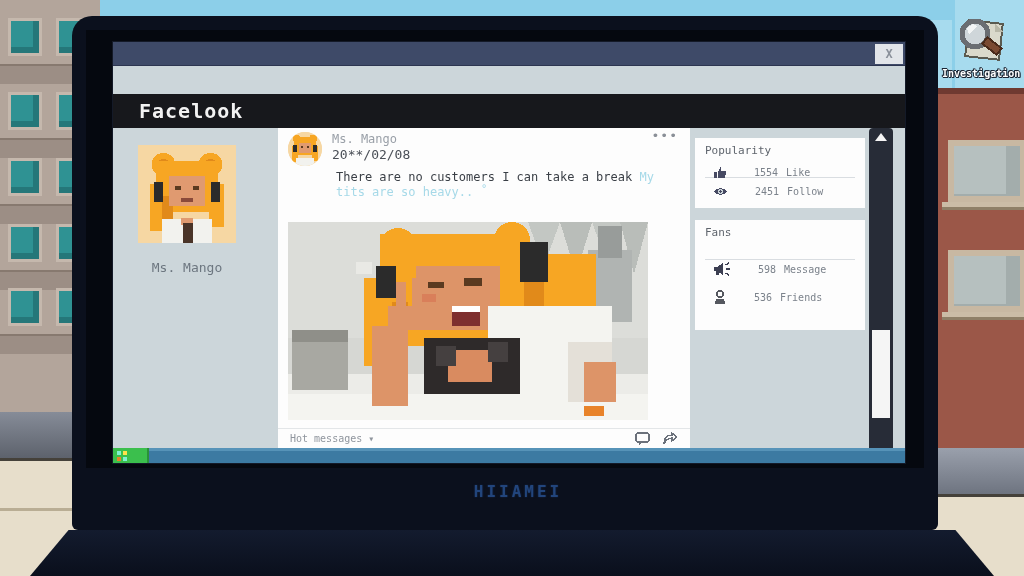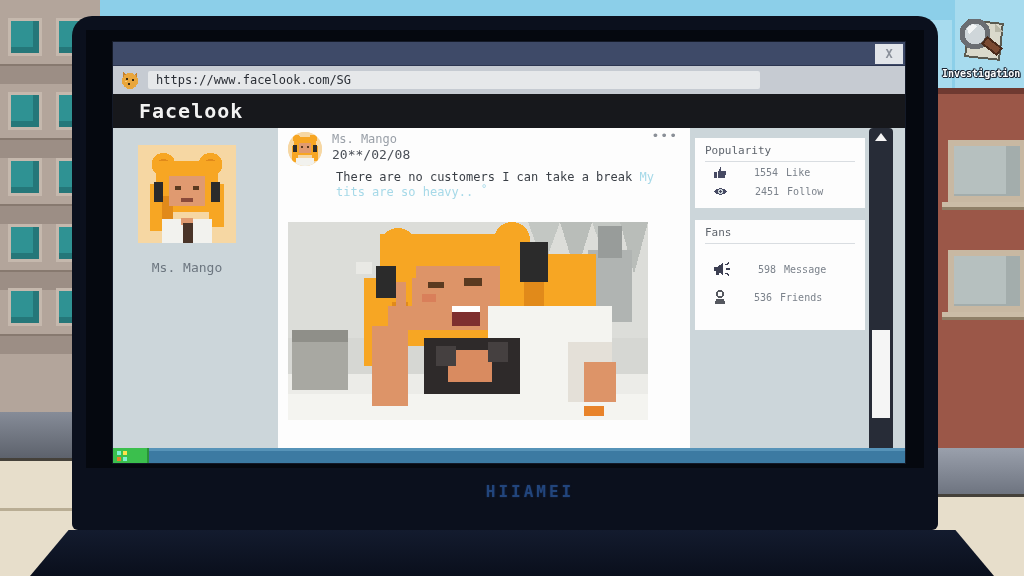--- a/index.html
+++ b/index.html
@@ -23,21 +23,21 @@
 
   
   .investigation { position:absolute; left:942px; top:14px; width:76px; height:84px; text-align:center; cursor:pointer; }
   .investigation svg { display:block; margin:0 auto; }
   .inv-label { font-size:10px; font-weight:bold; color:#fff;
     text-shadow:1px 0 #1b2533,-1px 0 #1b2533,0 1px #1b2533,0 -1px #1b2533,1px 1px #1b2533,-1px -1px #1b2533; }
 
   
   .laptop-shell { position:absolute; left:72px; top:16px; width:866px; height:514px; background:#0b101d; border-radius:20px 20px 6px 6px; }
   .laptop-screen { position:absolute; left:86px; top:30px; width:838px; height:438px; background:#05080f; }
-  .laptop-brand { position:absolute; left:84px; top:482px; width:866px; text-align:center; font-size:16px; font-weight:bold; letter-spacing:3px; color:#22457c; text-shadow:0 0 2px #16294d;padding-left:26px; }
+  .laptop-brand { position:absolute; left:72px; top:482px; width:866px; text-align:center; font-size:16px; font-weight:bold; letter-spacing:3px; color:#22457c; text-shadow:0 0 2px #16294d;padding-left:26px; }
   .laptop-base { position:absolute; left:30px; top:530px; width:964px; height:46px; background:linear-gradient(#131b2e,#0a0f1c); clip-path:polygon(4% 0,96% 0,100% 100%,0 100%); }
 
   
   .browser { position:absolute; left:113px; top:42px; width:792px; height:421px; background:#ccd6da; box-shadow:0 0 0 1px #141a28; }
   .titlebar { position:absolute; left:0; top:0; width:792px; height:24px; background:#3e4a68; border-bottom:1px solid #2c3550; }
   .close-btn { position:absolute; right:2px; top:2px; width:28px; height:20px; background:#e2e5e9; color:#8a909a; font-size:12px; font-weight:bold; text-align:center; line-height:20px; cursor:pointer; }
   .urlbar { position:absolute; left:0; top:24px; width:792px; height:28px; background:#c6cbd2; display:flex; align-items:center; }
   .favicon { width:20px; height:20px; margin-left:7px; flex:0 0 auto; }
   .url-field { margin-left:8px; width:612px; height:18px; background:#e6e8ea; border-radius:2px; font-size:12px; color:#2b2f36; line-height:18px; padding-left:8px; white-space:nowrap; overflow:hidden; }
   .site-header { position:absolute; left:0; top:52px; width:792px; height:34px; background:#17181c; }
@@ -56,21 +56,21 @@
   .post-menu { position:absolute; right:12px; top:0px; font-size:13px; color:#8a8f97; letter-spacing:1px; cursor:pointer; }
   .post-text { position:absolute; left:58px; top:42px; width:336px; font-size:12px; line-height:15px; color:#3a3f46; }
   .post-text .hl { color:#a6d9e8; }
   .post-image { position:absolute; left:10px; top:94px; width:360px; height:198px; background:#d2d3cf; cursor:pointer; }
   .post-footer { position:absolute; left:0; top:300px; width:412px; height:20px; border-top:1px solid #e3e6e8; }
   .sort-label { position:absolute; left:12px; top:4px; font-size:10px; color:#8f959d; cursor:pointer; }
   .foot-icon { position:absolute; top:3px; width:15px; height:14px; cursor:pointer; }
 
   
   .side-card { position:absolute; left:582px; width:170px; background:#fdfdfd; }
-  .side-card .card-title { margin:6px 10px 0 10px; font-size:11px; color:#5f656d; border-bottom:1px solid #d9dde1; padding-bottom:4px; }
+  .side-card .card-title { margin:6px 10px 0 10px; font-size:11px; color:#5f656d; border-bottom:1px solid #d9dde1; padding-bottom:20px; }
   .stat-row { position:absolute; left:18px; display:flex; align-items:center; }
   .stat-row svg { flex:0 0 auto; }
   .stat-val { margin-left:27px; font-size:10px; color:#7b828b; }
   .stat-lbl { margin-left:8px; font-size:10px; color:#7b828b; }
 
   
   .scrollbar { position:absolute; left:756px; top:86px; width:24px; height:335px; background:#272c37; border-radius:4px; }
   .sb-arrow { position:absolute; left:2px; width:20px; height:12px; cursor:pointer; }
   .sb-arrow::after { content:""; position:absolute; left:4px; border-left:6px solid transparent; border-right:6px solid transparent; }
   .sb-up { top:3px; } .sb-up::after { top:2px; border-bottom:8px solid #f5f5f5; }
@@ -137,32 +137,20 @@
 <div class="laptop-screen"></div>
 <div class="laptop-base"></div>
 <div class="laptop-brand">HIIAMEI</div>
 
 <div class="browser">
 
   <div class="titlebar">
     <div class="close-btn">X</div>
   </div>
 
-  <div class="urlbar">
-    <svg class="favicon" viewBox="0 0 20 20">
-      <polygon points="3,2 7,6 3,8" fill="#c77f28"></polygon>
-      <polygon points="17,2 13,6 17,8" fill="#c77f28"></polygon>
-      <circle cx="10" cy="11" r="8" fill="#e9a63c"></circle>
-      <circle cx="7" cy="9" r="1.2" fill="#3a2a12"></circle>
-      <circle cx="13" cy="10" r="1.2" fill="#3a2a12"></circle>
-      <circle cx="9" cy="14" r="1" fill="#3a2a12"></circle>
-      <path d="M4 12 Q6 10 7 12" fill="#f6ca7a"></path>
-    </svg>
-    <div class="url-field">https://www.facelook.com/SG</div>
-  </div>
 
   <div class="site-header">
     <div class="site-title">Facelook</div>
   </div>
 
   <div class="content">
 
     <div class="profile-avatar">
       <svg width="98" height="98" viewBox="0 0 50 50">
         <rect x="0" y="0" width="50" height="50" fill="#f6d7a3"></rect>
@@ -249,20 +237,30 @@
           <rect x="148" y="70" width="16" height="20" fill="#dd9468"></rect>
           <rect x="68" y="58" width="48" height="28" fill="#2e2a2a"></rect>
           <rect x="80" y="64" width="22" height="16" fill="#d98b60"></rect>
           <rect x="74" y="62" width="10" height="10" fill="#454040"></rect>
           <rect x="100" y="60" width="10" height="10" fill="#454040"></rect>
           <rect x="148" y="92" width="10" height="5" fill="#e8832a"></rect>
           <rect x="34" y="20" width="8" height="6" fill="#e9e9e5"></rect>
         </svg>
       </div>
 
+      <div class="post-footer">
+        <div class="sort-label">Hot messages ▾</div>
+        <svg class="foot-icon" style="right:40px;" viewBox="0 0 15 14">
+          <rect x="1" y="1" width="13" height="9" rx="2" fill="none" stroke="#6b717b" stroke-width="1.5"></rect>
+          <polygon points="4,10 4,13 8,10" fill="#6b717b"></polygon>
+        </svg>
+        <svg class="foot-icon" style="right:12px;" viewBox="0 0 15 14">
+          <path d="M9 1 L14 5 L9 9 L9 6 C5 6 3 8 1 12 C1 6 4 3 9 3 Z" fill="none" stroke="#6b717b" stroke-width="1.4"></path>
+        </svg>
+      </div>
     </div>
 
     <div class="side-card" style="top:10px;height:70px;">
       <div class="card-title">Popularity</div>
       <div class="stat-row" style="top:28px;">
         <svg width="14" height="13" viewBox="0 0 14 13">
           <rect x="1" y="6" width="2.6" height="6" fill="#474a63"></rect>
           <path d="M5 6 L7.2 1.2 Q8.6 1.2 8.4 2.8 L8 5 L12 5 Q13.4 5 13.1 6.4 L12.2 10.8 Q12 12 10.6 12 L5 12 Z" fill="#474a63"></path>
         </svg>
         <span class="stat-val">1554</span>

